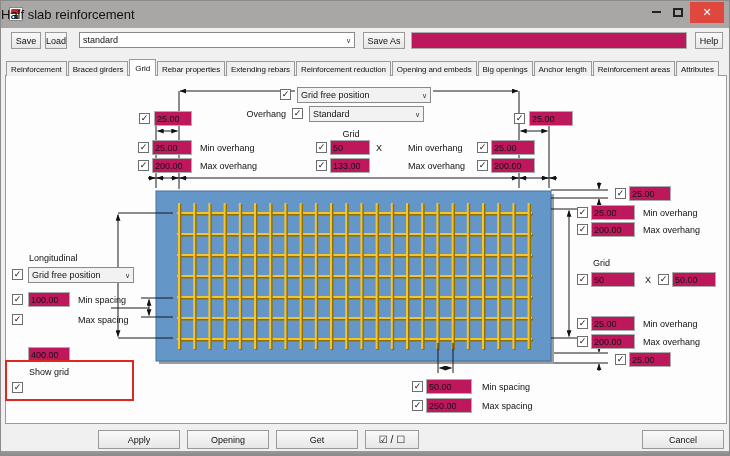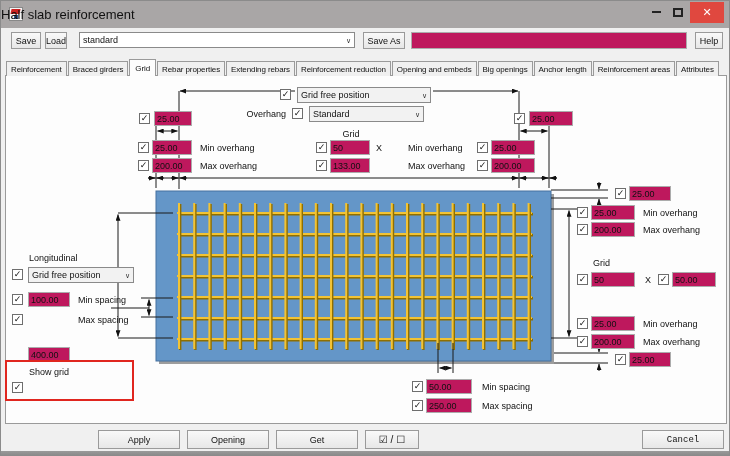--- a/index.html
+++ b/index.html
@@ -266,15 +266,15 @@
   <input class="fld ctl" style="left: 425px; top: 378px; width: 46px;" value="50.00">
   <div class="lbl ctl" style="left:481px;top:381px;">Min spacing</div>
   <span class="cb ctl" style="left:411px;top:399px;">✓</span>
   <input class="fld ctl" style="left: 425px; top: 397px; width: 46px;" value="250.00">
   <div class="lbl ctl" style="left:481px;top:400px;">Max spacing</div>
 
   <div class="btn fbtn ctl" style="left:97px;top:429px;width:82px;">Apply</div>
   <div class="btn fbtn ctl" style="left:186px;top:429px;width:82px;">Opening</div>
   <div class="btn fbtn ctl" style="left:275px;top:429px;width:82px;">Get</div>
   <div class="btn fbtn ctl" style="left:364px;top:429px;width:54px;font-size:10px;">☑ / ☐</div>
-  <div class="btn fbtn ctl" style="left:641px;top:429px;width:82px;font-family:Liberation Mono, monospace;">Cancel</div>
+  <div class="btn fbtn ctl" style="left:641px;top:429px;width:82px;">Cancel</div>
   <div class="footer-strip"></div>
 </div>
 
 </body></html>

